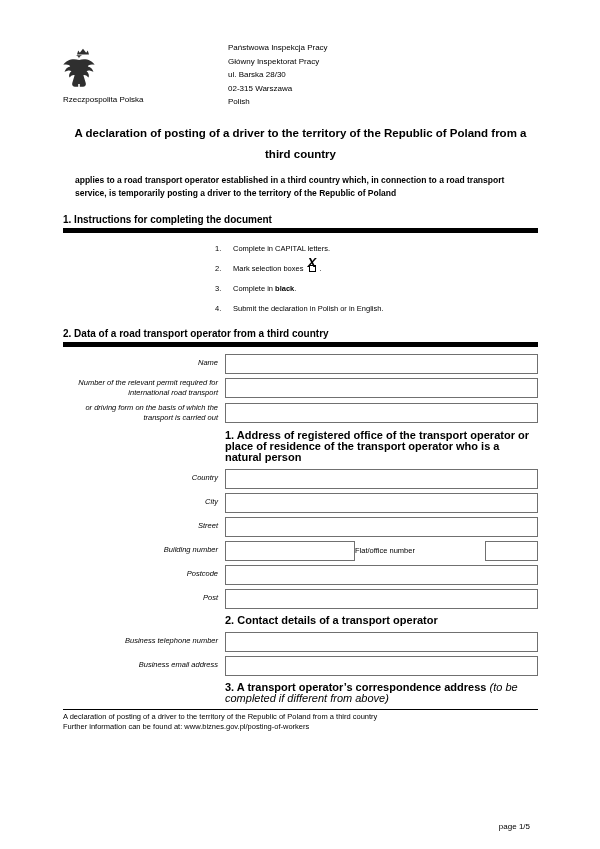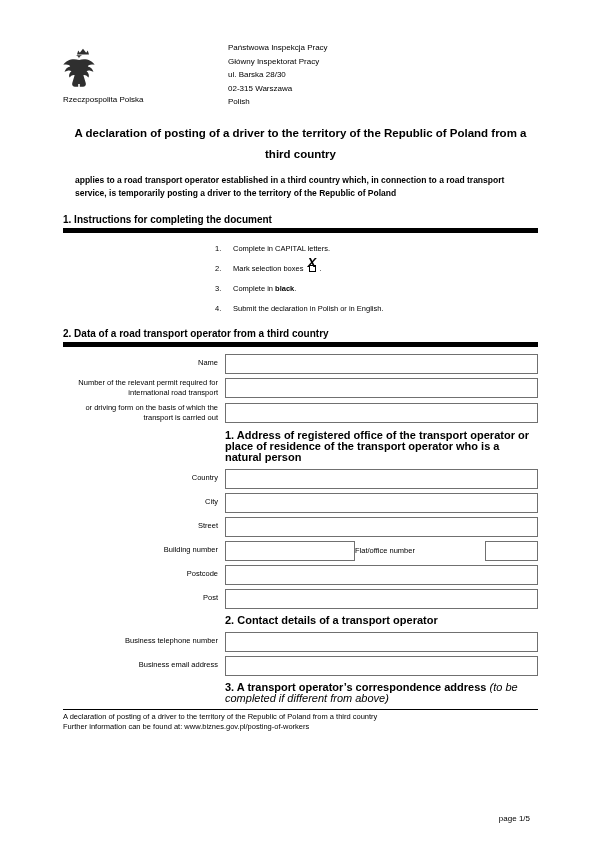--- a/index.html
+++ b/index.html
@@ -31,35 +31,35 @@
   .instr-item { display:flex; align-items:center; margin-bottom:10px; min-height:10px; }
   .instr-num { width:18px; flex:none; }
   .instr-text { line-height:10px; }
   .bold { font-weight:bold; }
   .mark-box { position:relative; display:inline-block; width:7px; height:7px; border:1px solid #000; margin:0 3px 0 6px; flex:none; }
   .mark-x { position:absolute; left:-3px; top:-10px; font-size:13px; font-weight:bold; font-style:italic; line-height:13px; }
 
   
   .form { margin-top:7px; }
   .form-row { display:flex; align-items:center; margin-bottom:4px; }
-  .form-label { width:162px; flex:none; padding-right:7px; text-align:right; font-size:7.5px; line-height:1.4; }
+  .form-label { width:162px; flex:none; padding-right:7px; text-align:right; font-size:7.5px; line-height:1.4;font-style:italic; }
   .input { height:20px; border:1px solid #707070; background:#fff; font-size:9px; padding:0 4px; font-family:"Liberation Sans", sans-serif; border-radius:0; }
   .input.full { flex:1; min-width:0; }
   .input.building { width:130px; flex:none; }
   .input.flat { width:53px; flex:none; }
   .flat-label { flex:1; text-align:left; padding-right:7px; font-size:7.5px; }
   .sub-heading { margin:6px 0 6px 162px; font-size:11px; font-weight:bold; line-height:11px; }
   .sub-heading.last { margin-bottom:0; }
   .sub-note { font-weight:normal; font-style:italic; }
 
   
   .footer-rule { border-top:1px solid #000; margin-top:5px; }
   .footer-text { font-size:7.5px; line-height:10.5px; margin-top:2px; }
   .footer-link { color:#000; cursor:pointer; }
-  .page-number { position:absolute; right:70px; bottom:26px; font-size:8px; }
+  .page-number { position:absolute; right:70px; bottom:18px; font-size:8px; }
 </style>
 </head>
 <body>
 
 <div class="page">
 
   <div class="letterhead">
     <div class="emblem-block">
       <span>
         <svg class="emblem" viewBox="0 0 100 104" xmlns="http://www.w3.org/2000/svg">

